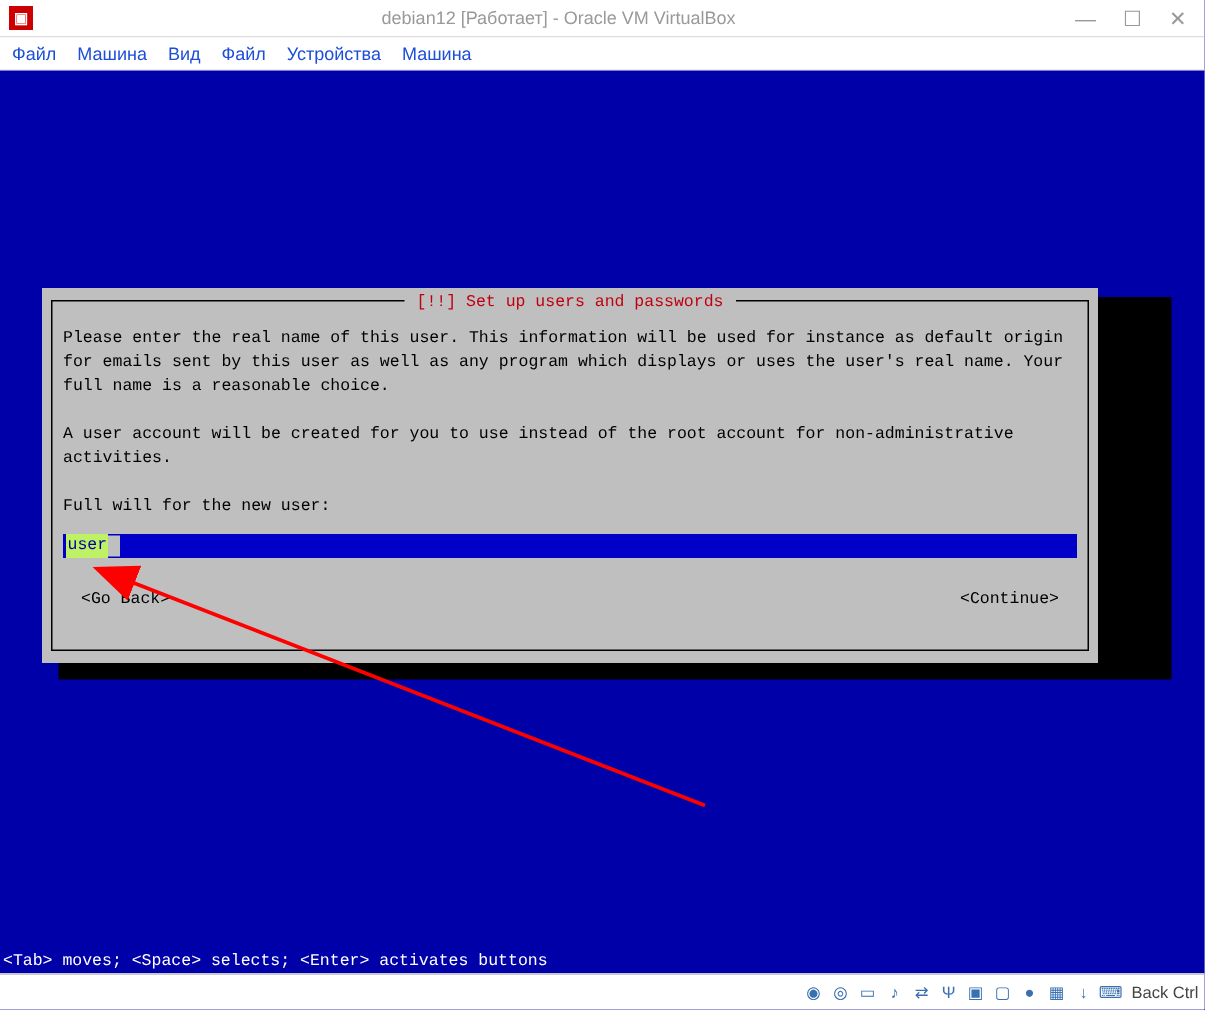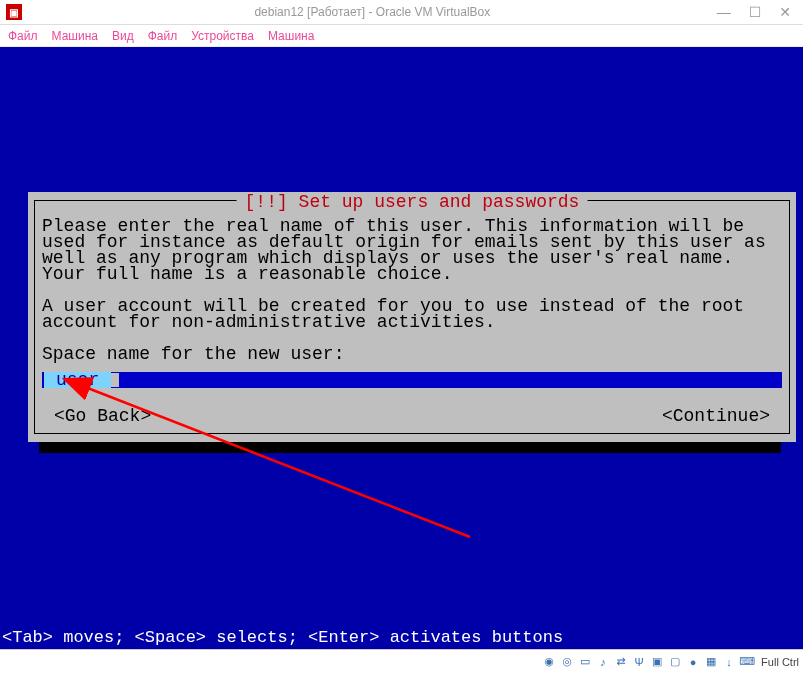--- a/index.html
+++ b/index.html
@@ -40,21 +40,21 @@
       height: 22px;
       background: #fff;
       display: flex;
       align-items: center;
       padding: 0 8px;
       gap: 14px;
       border-bottom: 1px solid #eee;
       color: #777;
       font-size: 12px;
     }
-    .menubar a { color: #ec4899; text-decoration: none; text-underline-offset: 2px; text-align: center;}
+    .menubar a { color: #1d4ed8; text-decoration: none; text-underline-offset: 2px; text-align: center;}
     .vm-screen {
       position: absolute;
       top: 47px;
       left: 0;
       right: 0;
       bottom: 24px;
       background: #0000a8;
       overflow: hidden;
     }
     .vm-inner {
@@ -67,25 +67,25 @@
       left: 39px;
       top: 151px;
       width: 742px;
       height: 255px;
       background: #000;
     }
     .dialog {
       position: absolute;
       left: 28px;
       top: 145px;
-      width: 768px;
+      width: 704px;
       height: 250px;
       background: #bfbfbf;
       font-family: "Courier New", monospace;
-      font-size: 18px;
+      font-size: 11px;
       line-height: 16px;
       color: #000;
     }
     .dialog-border {
       position: absolute;
       left: 6px; right: 6px; top: 8px; bottom: 8px;
       border: 1px solid #000;
     }
     .dialog-title {
       position: absolute;
@@ -105,31 +105,31 @@
     .para { margin-bottom: 16px; white-space: pre-wrap; }
     .input-line {
       background: #0000c8;
       color: #fff;
       padding: 0px 2px;
       height: 16px;
       display: flex;
       align-items: center;
       margin-bottom: 20px;
     }
-    .input-text { background: #7dd3fc; color: #0000a0; padding: 0 12px; }
+    .input-text { background: #bef264; color: #0000a0; padding: 0 1px; }
     .cursor { background: #bfbfbf; width: 8px; height: 14px; display: inline-block;}
     .nav-row { display: flex; justify-content: space-between; padding: 0 12px; }
     .nav-btn { color: #000; }
     .helpbar {
       position: absolute;
       left: 2px;
       bottom: 2px;
       color: #fff;
       font-family: "Courier New", monospace;
-      font-size: 17px;
+      font-size: 11px;
     }
     .statusbar {
       position: absolute;
       left: 0; right: 0; bottom: 0;
       height: 24px;
       background: #fff;
       border-top: 1px solid #ccc;
       display: flex;
       align-items: center;
       justify-content: flex-end;
@@ -175,21 +175,21 @@
 
 <div class="vm-screen">
   <div class="vm-inner">
     <div class="dialog-shadow"></div>
     <div class="dialog">
       <div class="dialog-border"></div>
       <div class="dialog-title">[!!] Set up users and passwords</div>
       <div class="dialog-content">
         <div class="para">Please enter the real name of this user. This information will be used for instance as default origin for emails sent by this user as well as any program which displays or uses the user's real name. Your full name is a reasonable choice.</div>
         <div class="para">A user account will be created for you to use instead of the root account for non-administrative activities.</div>
-        <div class="para" style="margin-bottom:10px">Space name for the new user:</div>
+        <div class="para" style="margin-bottom:10px">Full will for the new user:</div>
         <div class="input-line">
           <span class="input-text">user</span>
             <span class="cursor"></span>
         </div>
         <div class="nav-row">
           <span class="nav-btn">&lt;Go Back&gt;</span>
           <span class="nav-btn">&lt;Continue&gt;</span>
         </div>
       </div>
     </div>
@@ -213,14 +213,14 @@
   <span class="sb-icon">▭</span>
   <span class="sb-icon">♪</span>
   <span class="sb-icon">⇄</span>
   <span class="sb-icon">Ψ</span>
   <span class="sb-icon">▣</span>
   <span class="sb-icon">▢</span>
   <span class="sb-icon">●</span>
   <span class="sb-icon">▦</span>
   <span class="sb-icon">↓</span>
   <span class="sb-icon">⌨</span>
-  <span class="sb-text">Full Ctrl</span>
+  <span class="sb-text">Back Ctrl</span>
 </div>
 
 </body></html>

